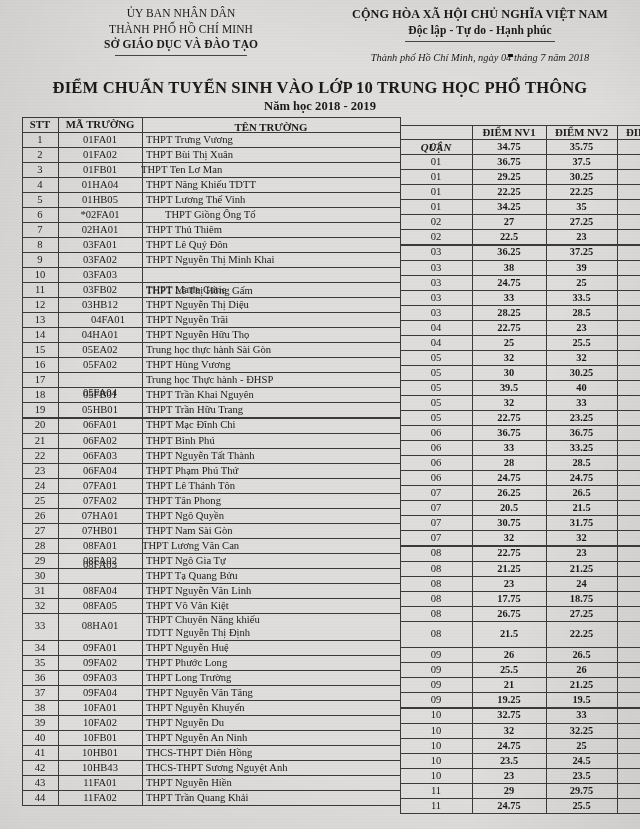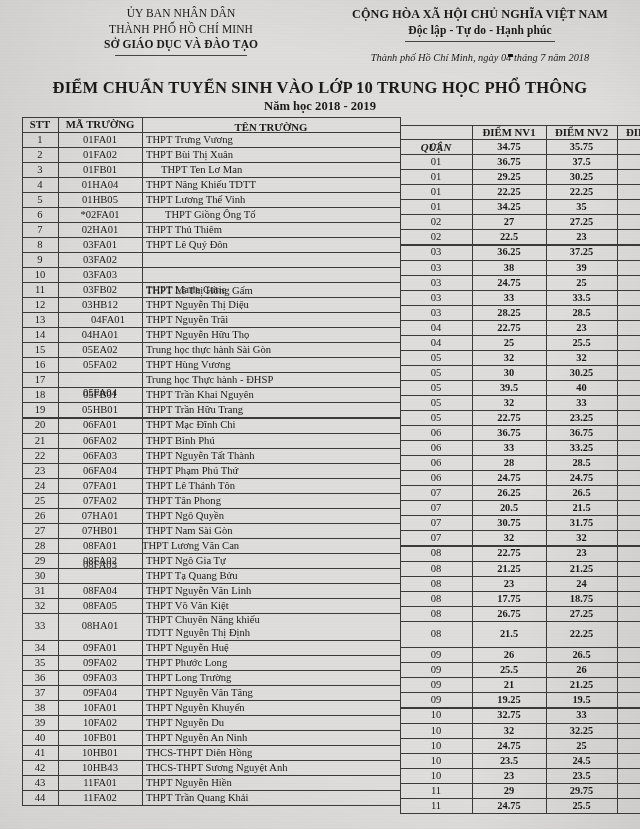--- a/index.html
+++ b/index.html
@@ -356,21 +356,21 @@
         <div class="cell c-score" style="left: 595px; width: 71px; top: 22.1px; height: 15.05px; line-height: 15.05px;">36.75</div>
         <div class="cell c-stt" style="left: 0px; width: 36px; top: 29.55px; height: 15.05px; line-height: 15.05px;">2</div>
         <div class="cell c-code" style="left: 36px; width: 84px; top: 29.55px; height: 15.05px; line-height: 15.05px;">01FA02</div>
         <div class="cell c-name" style="left: 120px; width: 258px; top: 29.55px; height: 15.05px; line-height: 15.05px;">THPT Bùi Thị Xuân</div>
         <div class="cell c-dist" style="left: 378px; width: 72px; top: 37.15px; height: 15.05px; line-height: 15.05px;">01</div>
         <div class="cell c-score" style="left: 450px; width: 74px; top: 37.15px; height: 15.05px; line-height: 15.05px;">36.75</div>
         <div class="cell c-score" style="left: 524px; width: 71px; top: 37.15px; height: 15.05px; line-height: 15.05px;">37.5</div>
         <div class="cell c-score" style="left: 595px; width: 71px; top: 37.15px; height: 15.05px; line-height: 15.05px;">38.5</div>
         <div class="cell c-stt" style="left: 0px; width: 36px; top: 44.6px; height: 15.05px; line-height: 15.05px;">3</div>
         <div class="cell c-code" style="left: 36px; width: 84px; top: 44.6px; height: 15.05px; line-height: 15.05px;">01FB01</div>
-        <div class="cell c-name" style="left: 132px; width: 258px; top: 44.6px; height: 15.05px; line-height: 15.05px; padding-left: 7px;">THPT Ten Lơ Man</div>
+        <div class="cell c-name" style="left: 112px; width: 258px; top: 44.6px; height: 15.05px; line-height: 15.05px; padding-left: 7px;">THPT Ten Lơ Man</div>
         <div class="cell c-dist" style="left: 378px; width: 72px; top: 52.2px; height: 15.05px; line-height: 15.05px;">01</div>
         <div class="cell c-score" style="left: 450px; width: 74px; top: 52.2px; height: 15.05px; line-height: 15.05px;">29.25</div>
         <div class="cell c-score" style="left: 524px; width: 71px; top: 52.2px; height: 15.05px; line-height: 15.05px;">30.25</div>
         <div class="cell c-score" style="left: 595px; width: 71px; top: 52.2px; height: 15.05px; line-height: 15.05px;">31</div>
         <div class="cell c-stt" style="left: 0px; width: 36px; top: 59.65px; height: 15.05px; line-height: 15.05px;">4</div>
         <div class="cell c-code" style="left: 36px; width: 84px; top: 59.65px; height: 15.05px; line-height: 15.05px;">01HA04</div>
         <div class="cell c-name" style="left: 120px; width: 258px; top: 59.65px; height: 15.05px; line-height: 15.05px;">THPT Năng Khiếu TDTT</div>
         <div class="cell c-dist" style="left: 378px; width: 72px; top: 67.25px; height: 15.05px; line-height: 15.05px;">01</div>
         <div class="cell c-score" style="left: 450px; width: 74px; top: 67.25px; height: 15.05px; line-height: 15.05px;">22.25</div>
         <div class="cell c-score" style="left: 524px; width: 71px; top: 67.25px; height: 15.05px; line-height: 15.05px;">22.25</div>
@@ -398,20 +398,21 @@
         <div class="cell c-score" style="left: 595px; width: 71px; top: 112.4px; height: 15.05px; line-height: 15.05px;">23.75</div>
         <div class="cell c-stt" style="left: 0px; width: 36px; top: 119.85px; height: 15.05px; line-height: 15.05px;">8</div>
         <div class="cell c-code" style="left: 36px; width: 84px; top: 119.85px; height: 15.05px; line-height: 15.05px;">03FA01</div>
         <div class="cell c-name" style="left: 120px; width: 258px; top: 119.85px; height: 15.05px; line-height: 15.05px;">THPT Lê Quý Đôn</div>
         <div class="cell c-dist" style="left: 378px; width: 72px; top: 127.45px; height: 15.05px; line-height: 15.05px;">03</div>
         <div class="cell c-score" style="left: 450px; width: 74px; top: 127.45px; height: 15.05px; line-height: 15.05px;">36.25</div>
         <div class="cell c-score" style="left: 524px; width: 71px; top: 127.45px; height: 15.05px; line-height: 15.05px;">37.25</div>
         <div class="cell c-score" style="left: 595px; width: 71px; top: 127.45px; height: 15.05px; line-height: 15.05px;">38.25</div>
         <div class="cell c-stt" style="left: 0px; width: 36px; top: 134.9px; height: 15.05px; line-height: 15.05px;">9</div>
         <div class="cell c-code" style="left: 36px; width: 84px; top: 134.9px; height: 15.05px; line-height: 15.05px;">03FA02</div>
+        <div class="cell c-name" style="left: 120px; width: 258px; top: 134.9px; height: 15.05px; line-height: 15.05px;">THPT Nguyễn Thị Minh Khai</div>
         <div class="cell c-dist" style="left: 378px; width: 72px; top: 142.5px; height: 15.05px; line-height: 15.05px;">03</div>
         <div class="cell c-score" style="left: 450px; width: 74px; top: 142.5px; height: 15.05px; line-height: 15.05px;">38</div>
         <div class="cell c-score" style="left: 524px; width: 71px; top: 142.5px; height: 15.05px; line-height: 15.05px;">39</div>
         <div class="cell c-score" style="left: 595px; width: 71px; top: 142.5px; height: 15.05px; line-height: 15.05px;">39.5</div>
         <div class="cell c-stt" style="left: 0px; width: 36px; top: 149.95px; height: 15.05px; line-height: 15.05px;">10</div>
         <div class="cell c-code" style="left: 36px; width: 84px; top: 149.95px; height: 15.05px; line-height: 15.05px;">03FA03</div>
         <div class="cell c-name" style="left: 120px; width: 258px; top: 149.95px; height: 15.05px; line-height: 15.05px; margin-top: 16px;">THPT Lê Thị Hồng Gấm</div>
         <div class="cell c-dist" style="left: 378px; width: 72px; top: 157.55px; height: 15.05px; line-height: 15.05px;">03</div>
         <div class="cell c-score" style="left: 450px; width: 74px; top: 157.55px; height: 15.05px; line-height: 15.05px;">24.75</div>
         <div class="cell c-score" style="left: 524px; width: 71px; top: 157.55px; height: 15.05px; line-height: 15.05px;">25</div>

